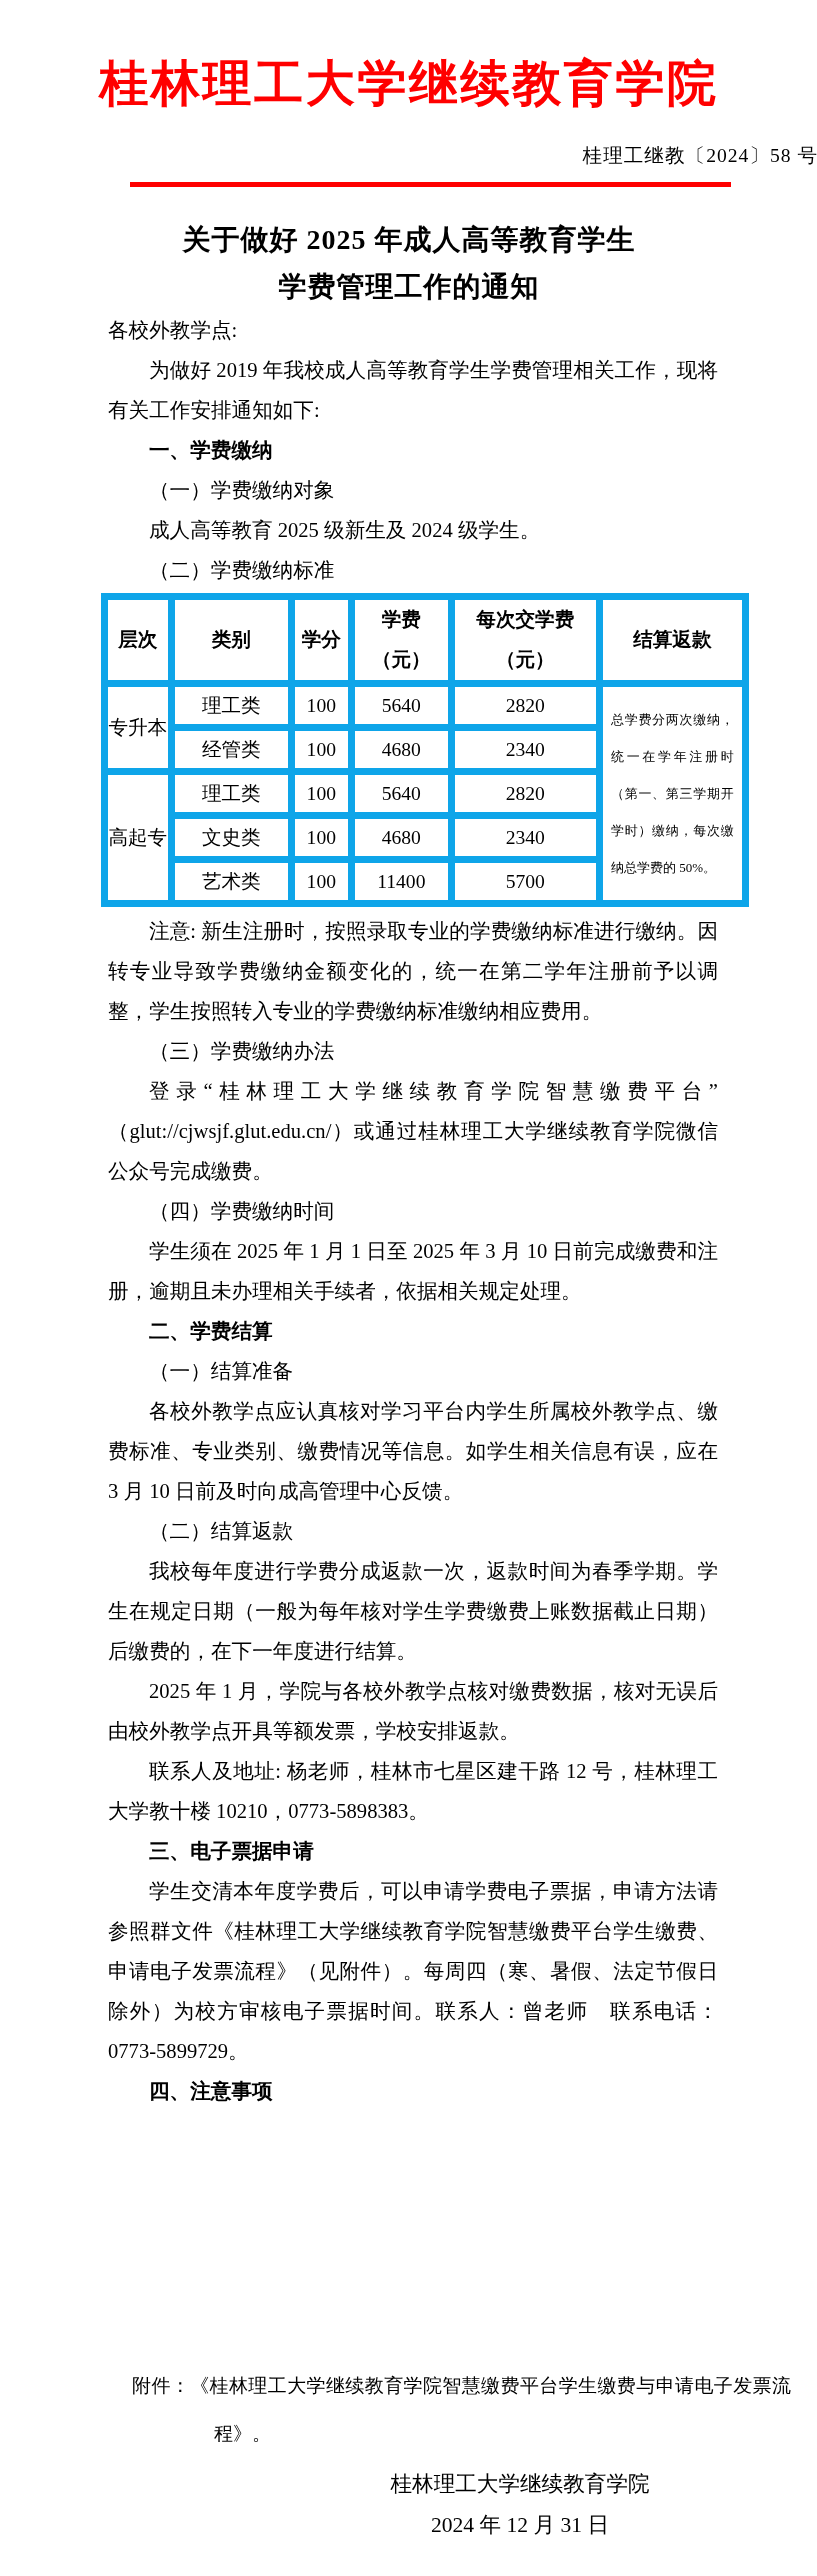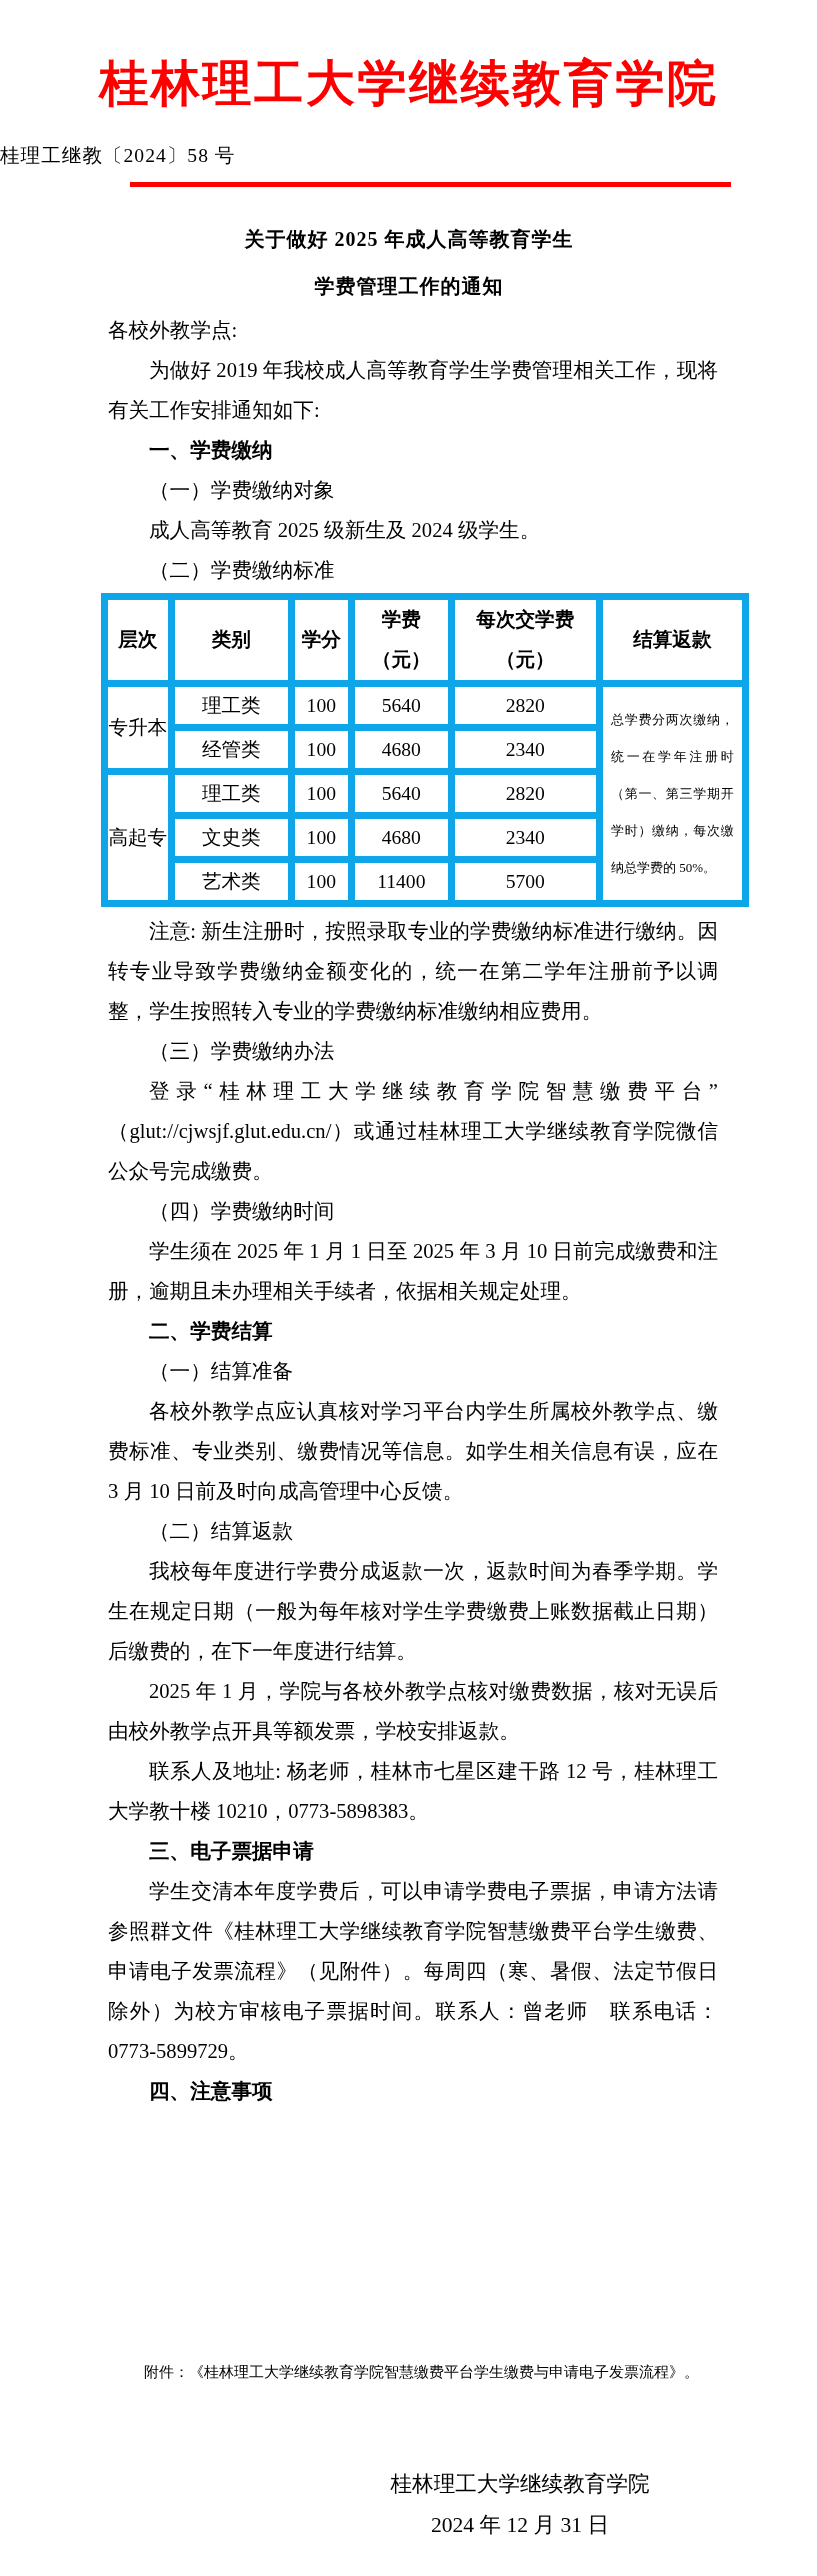--- a/index.html
+++ b/index.html
@@ -18,35 +18,35 @@
     text-align:center;
     font-size:49px;
     line-height:52px;
     font-weight:bold;
     letter-spacing:2.6px;
     color:var(--accent);
     white-space:nowrap;
   }
   .doc-number{
     margin-top:34px;
-    text-align:left;
+    text-align:right;
     font-size:19.6px;
     line-height:24px;
     letter-spacing:1px;
   }
   .red-rule{
     width:601px;
     height:4.6px;
     margin:14.4px 0 0 130px;
     background:var(--accent);
   }
   .doc-title{
     margin:29px 0 0 0;
     text-align:center;
-    font-size:20px;
+    font-size:28px;
     line-height:47px;
     font-weight:bold;
     letter-spacing:1px;
   }
   .doc-title span{display:block;}
   .body-text{
     padding:0 100px 0 108px;
     font-size:20.6px;
     line-height:40px;
     text-align:justify;
@@ -87,26 +87,26 @@
   .fee-table td.pay-form-cell{
     font-size:13px;
     line-height:37px;
     text-align:justify;
     padding:0 8.2px;
     vertical-align:middle;
   }
   .attachment{
     position:absolute;
     top:2343px;
-    left:144px;
+    left:132px;
     width:577px;
     padding-left:82px;
     text-indent:-82px;
-    font-size:15px;
-    line-height:28px;
+    font-size:19px;
+    line-height:48px;
     text-align:justify;
   }
   .signature{
     position:absolute;
     top:2464px;
     left:319px;
     width:402px;
     text-align:center;
     font-size:21.6px;
     line-height:41px;

